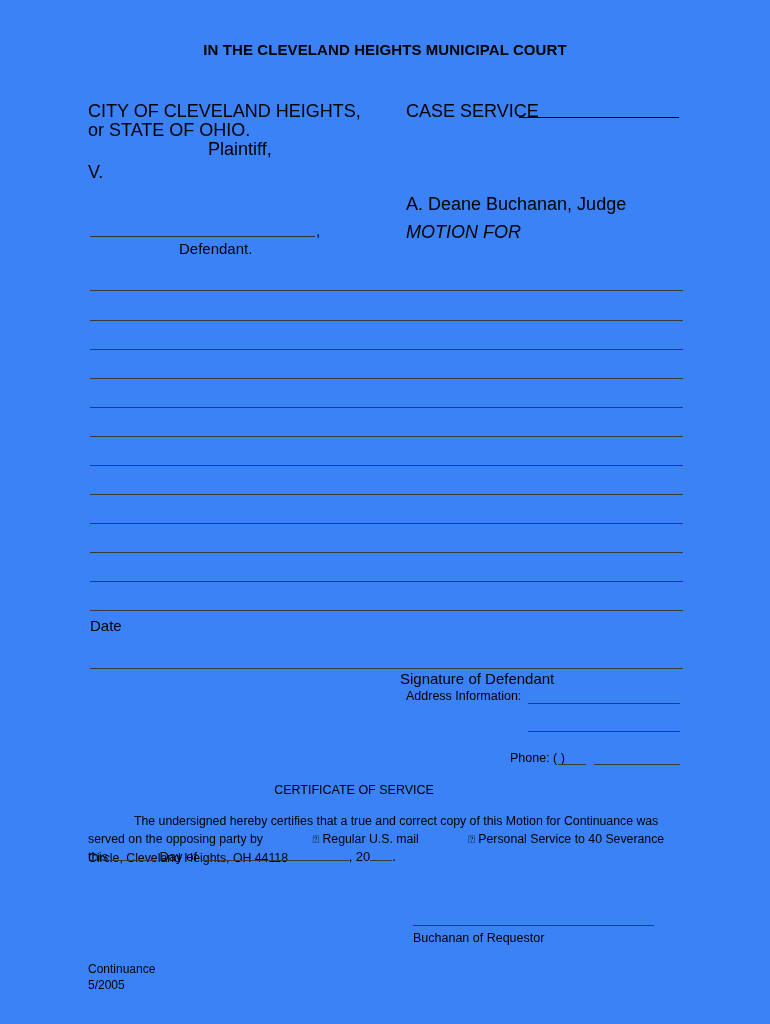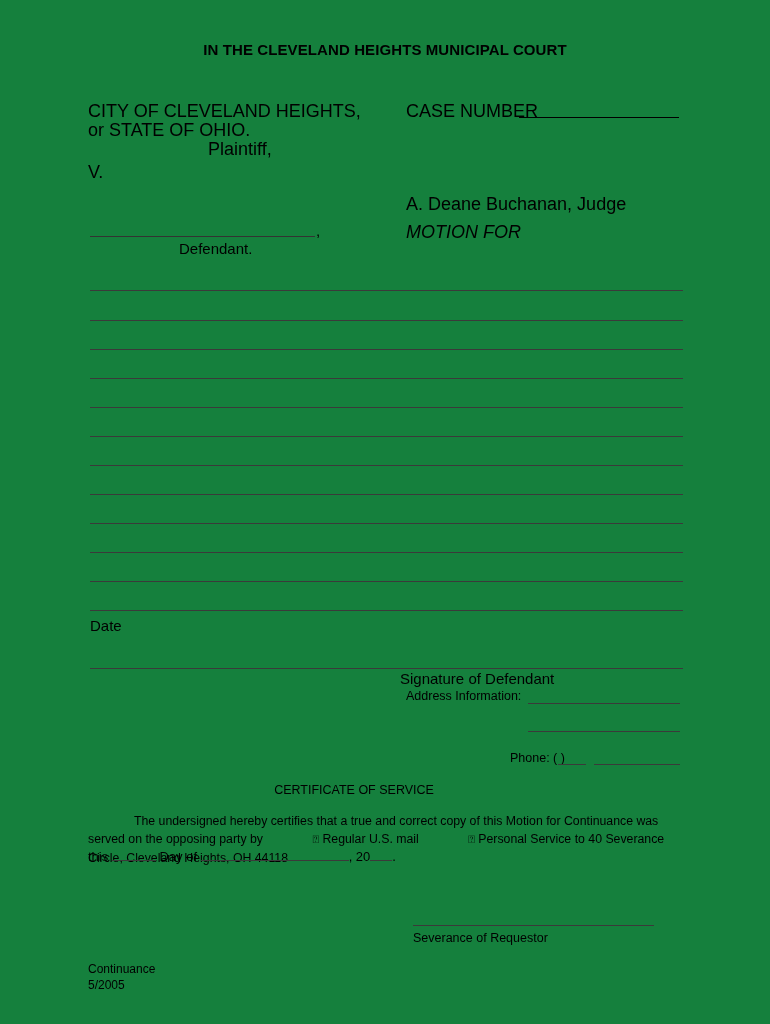--- a/index.html
+++ b/index.html
@@ -8,21 +8,21 @@
     background: #ffffff;
   }
   body {
     font-family: "Liberation Sans", sans-serif;
     color: #000000;
   }
   #page {
     position: relative;
     width: 770px;
     height: 1024px;
-    background: #15803d;
+    background: #3b82f6;
     overflow: hidden;
   }
 
   
   .court-title {
     position: absolute;
     left: 0;
     width: 770px;
     text-align: center;
     font-weight: bold;
@@ -239,21 +239,21 @@
 
   <div class="cap-text" id="plaintiff-line1">CITY OF CLEVELAND HEIGHTS,</div>
   <div class="cap-text" id="plaintiff-line2">or STATE OF OHIO.</div>
   <div class="cap-text" id="plaintiff-label">Plaintiff,</div>
   <div class="cap-text" id="versus">V.</div>
 
   <div id="defendant-rule"></div>
   <div id="defendant-comma">,</div>
   <div id="defendant-label">Defendant.</div>
 
-  <div class="cap-text" id="case-number-label">CASE NUMBER</div>
+  <div class="cap-text" id="case-number-label">CASE SERVICE</div>
   <div id="case-number-rule"></div>
   <div class="cap-text" id="judge-name">A. Deane Buchanan, Judge</div>
   <div class="cap-text" id="motion-for">MOTION FOR</div>
 
   <div class="rule-line" style="top:290px;"></div>
   <div class="rule-line" style="top:320px;"></div>
   <div class="rule-line" style="top:349px;"></div>
   <div class="rule-line" style="top:378px;"></div>
   <div class="rule-line" style="top:407px;"></div>
   <div class="rule-line" style="top:436px;"></div>
@@ -273,18 +273,18 @@
   <div id="phone-label">Phone: (            )</div>
   <div id="phone-paren-rule"></div>
   <div id="phone-rule"></div>
 
   <div id="cert-heading">CERTIFICATE OF SERVICE</div>
   <div id="cert-body"><span>The undersigned hereby certifies that a true and correct copy of this Motion for Continuance was served on the opposing party by    </span><span class="tofu-box">⍰</span><span> Regular U.S. mail   </span><span class="tofu-box">⍰</span><span> Personal Service to 40 Severance Circle, Cleveland Heights, OH 44118</span></div>
 
   <div id="cert-date-row"><span>this </span><span class="inline-rule r-day"></span><span> Day of </span><span class="inline-rule r-month"></span><span>, 20</span><span class="inline-rule r-year"></span><span>.</span></div>
 
   <div id="requestor-rule"></div>
-  <div id="sig-requestor-label">Severance of Requestor</div>
+  <div id="sig-requestor-label">Buchanan of Requestor</div>
 
   <div id="footer-name">Continuance</div>
   <div id="footer-date">5/2005</div>
 
 </div>
 
 </body></html>

